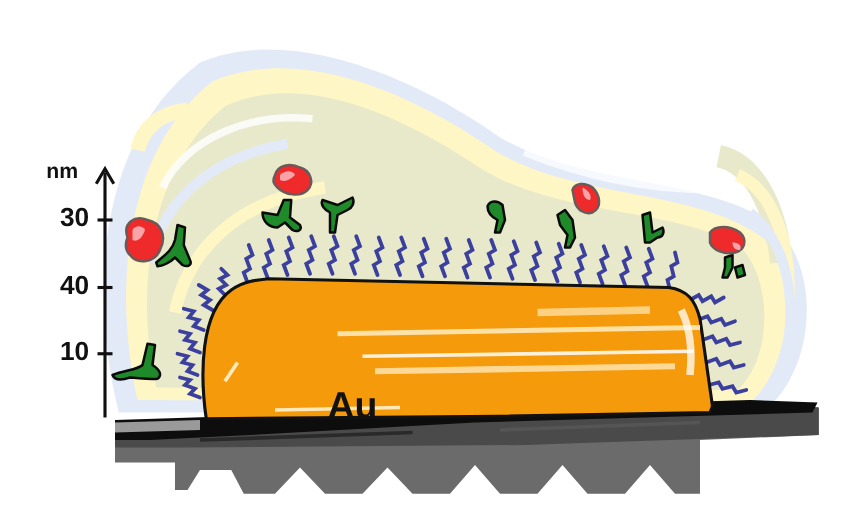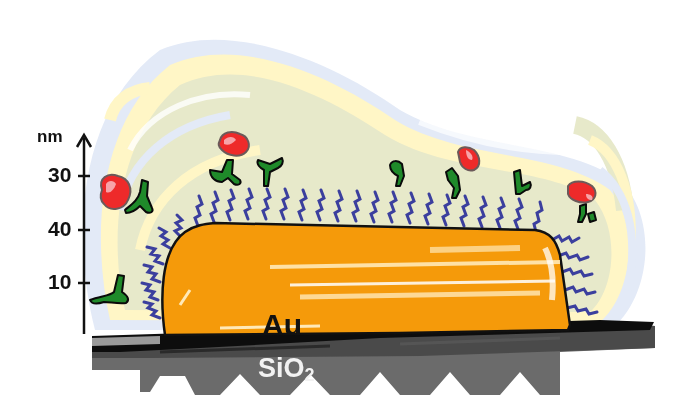--- a/index.html
+++ b/index.html
@@ -130,14 +130,13 @@
   </svg>
 
   
   <span class="lbl unit-label" style="left:37px; top:127px;">nm</span>
   <span class="lbl tick-label" style="left:48px; top:270px;text-align:center;">10</span>
   <span class="lbl tick-label" style="left:48px; top:217px;">40</span>
   <span class="lbl tick-label" style="left:48px; top:163px;">30</span>
 
   
   <span class="lbl au-label" style="left:262px; top:266px;margin-top:42px;">Au</span>
-  <span class="lbl sio2-label" style="left:258px; top:353px;"><span>SiO</span><sub>2</sub></span>
 </div>
 
 </body></html>

